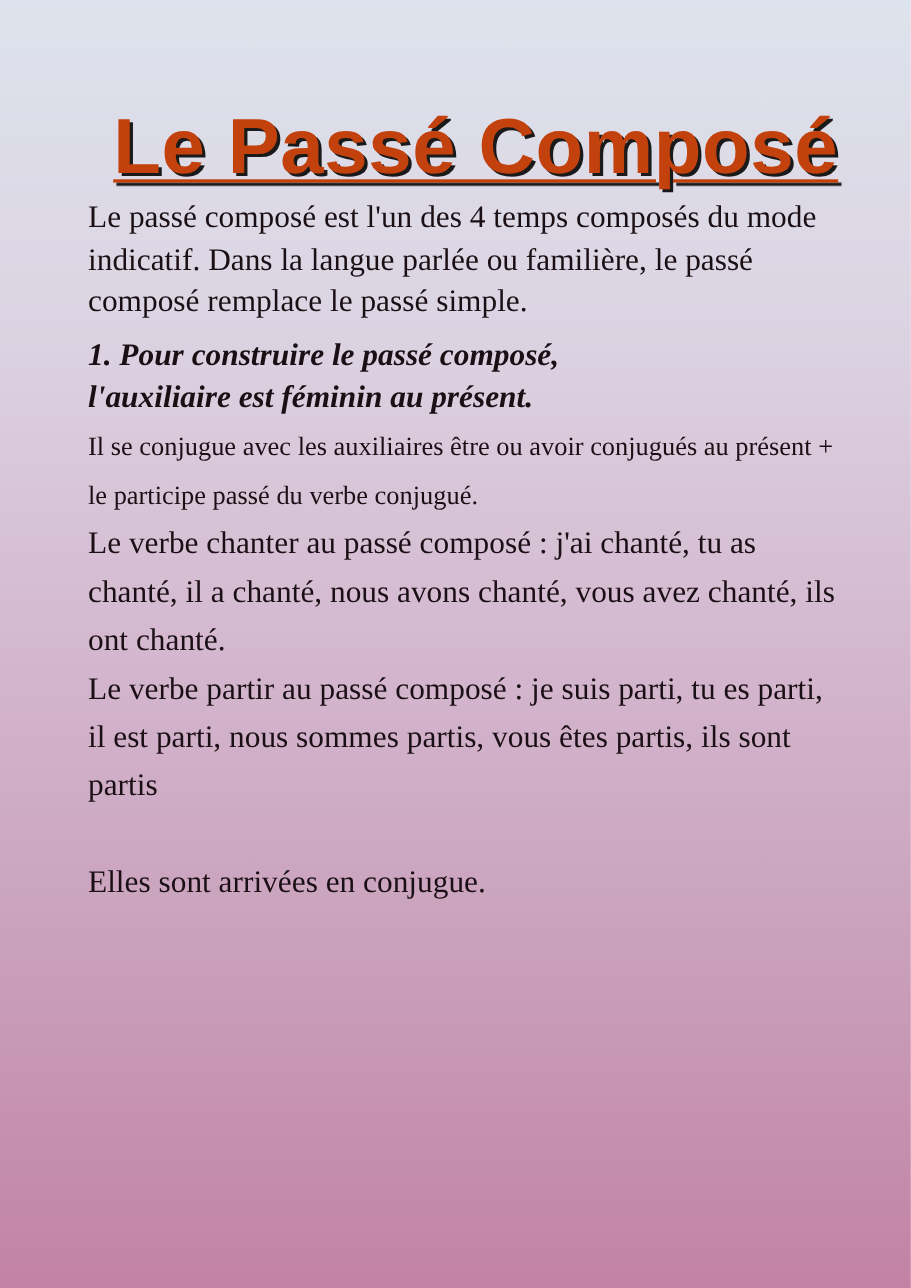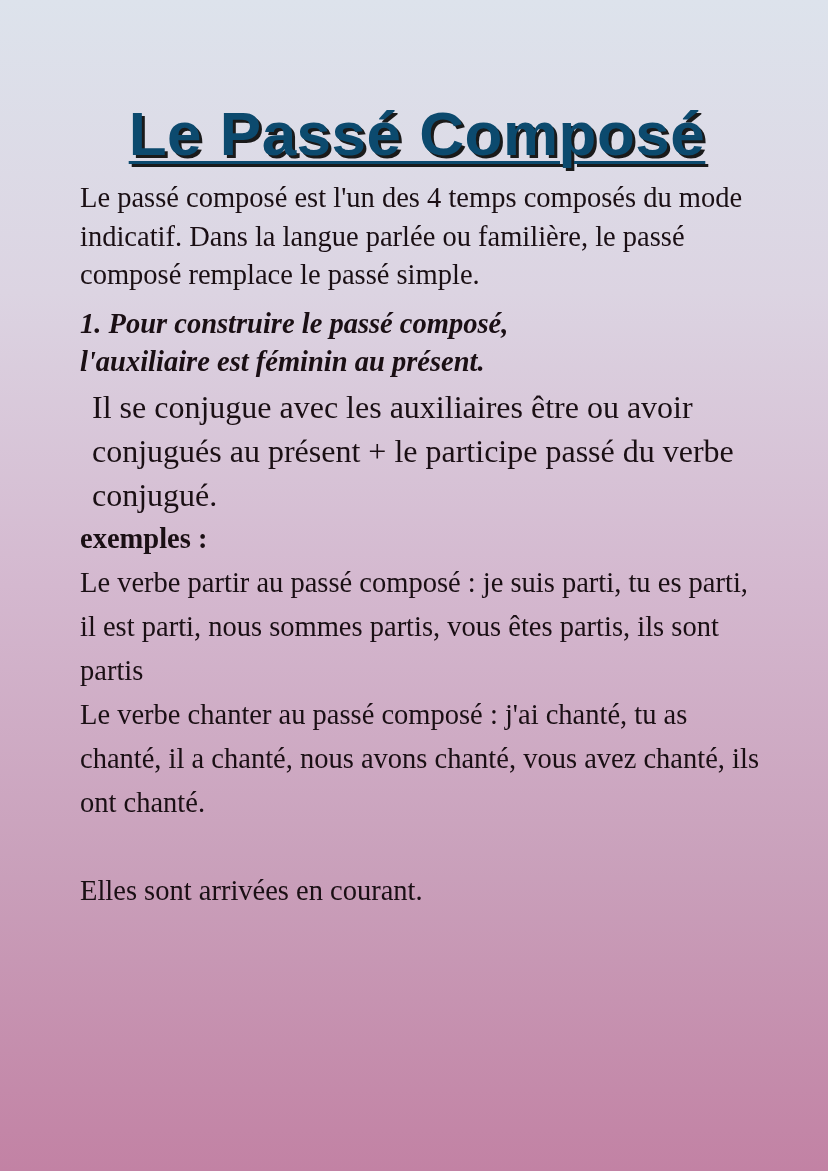--- a/index.html
+++ b/index.html
@@ -14,24 +14,24 @@
   }
   .page {
     position: absolute;
     left: 80px;
     top: 95px;
     width: 690px;
   }
   .title {
     font-family: "Liberation Sans", sans-serif;
     font-weight: bold;
-    font-size: 62px;
+    font-size: 71px;
     line-height: 78px;
-    color: #0c4a6e;
-    text-align: center;
+    color: #c2410c;
+    text-align: right;
     margin: 0 0 0 -8px;
     width: 690px;
     text-decoration: underline;
     text-decoration-thickness: 3px;
     text-underline-offset: 6px;
     text-shadow: 3px 3px 0 #1a1a1a;
     letter-spacing: 0.5px;
   }
   .intro {
     font-size: 28.5px;
@@ -39,23 +39,23 @@
     margin: 6px 0 1px 0;
   }
   .heading {
     font-weight: bold;
     font-size: 28.5px;
     line-height: 38px;
     margin: 10px 0 0 0;
     font-style: italic;
   }
   .para {
-    font-size: 32px;
+    font-size: 24px;
     line-height: 44px;
-    margin: 4px 0 0 12px;
+    margin: 4px 0 0 0;
   }
   .examples-label {
     font-weight: bold;
     font-size: 28.5px;
     line-height: 44px;
     margin: 0;
   }
   .example {
     font-size: 28.5px;
     line-height: 44px;
@@ -71,21 +71,20 @@
 
   <p class="intro">Le passé composé est l'un des 4 temps composés du mode indicatif. Dans la langue parlée ou familière, le passé composé remplace le passé simple.</p>
 
   <div class="heading">
     <div>1. Pour construire le passé composé,</div>
     <div>l'auxiliaire est féminin au présent.</div>
   </div>
 
   <p class="para">Il se conjugue avec les auxiliaires être ou avoir conjugués au présent + le participe passé du verbe conjugué.</p>
 
-  <p class="examples-label">exemples :</p>
 
+  <p class="example">Le verbe chanter au passé composé : j'ai chanté, tu as chanté, il a chanté, nous avons chanté, vous avez chanté, ils ont chanté.</p>
   <p class="example">Le verbe partir au passé composé : je suis parti, tu es parti, il est parti, nous sommes partis, vous êtes partis, ils sont partis</p>
-  <p class="example">Le verbe chanter au passé composé : j'ai chanté, tu as chanté, il a chanté, nous avons chanté, vous avez chanté, ils ont chanté.</p>
 
   <div class="gap"></div>
 
-  <p class="example">Elles sont arrivées en courant.</p>
+  <p class="example">Elles sont arrivées en conjugue.</p>
 </div>
 
 </body></html>

